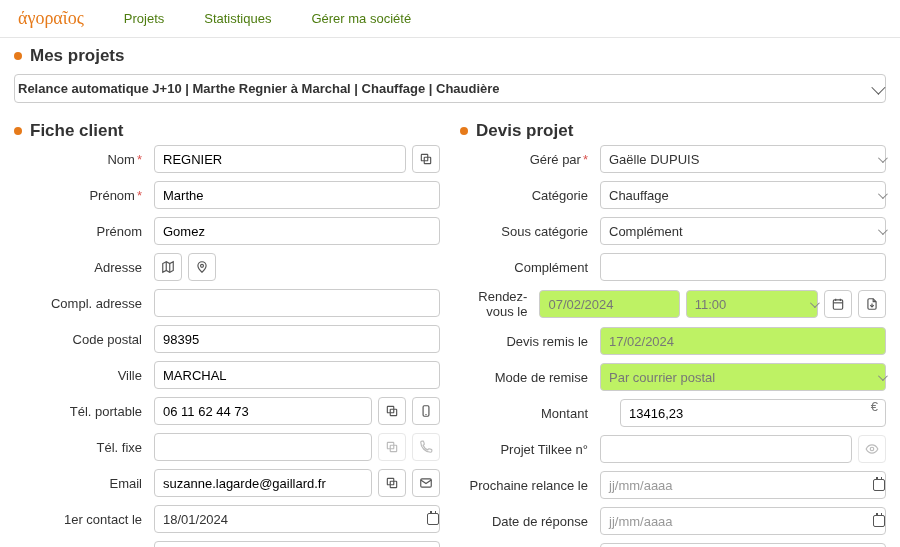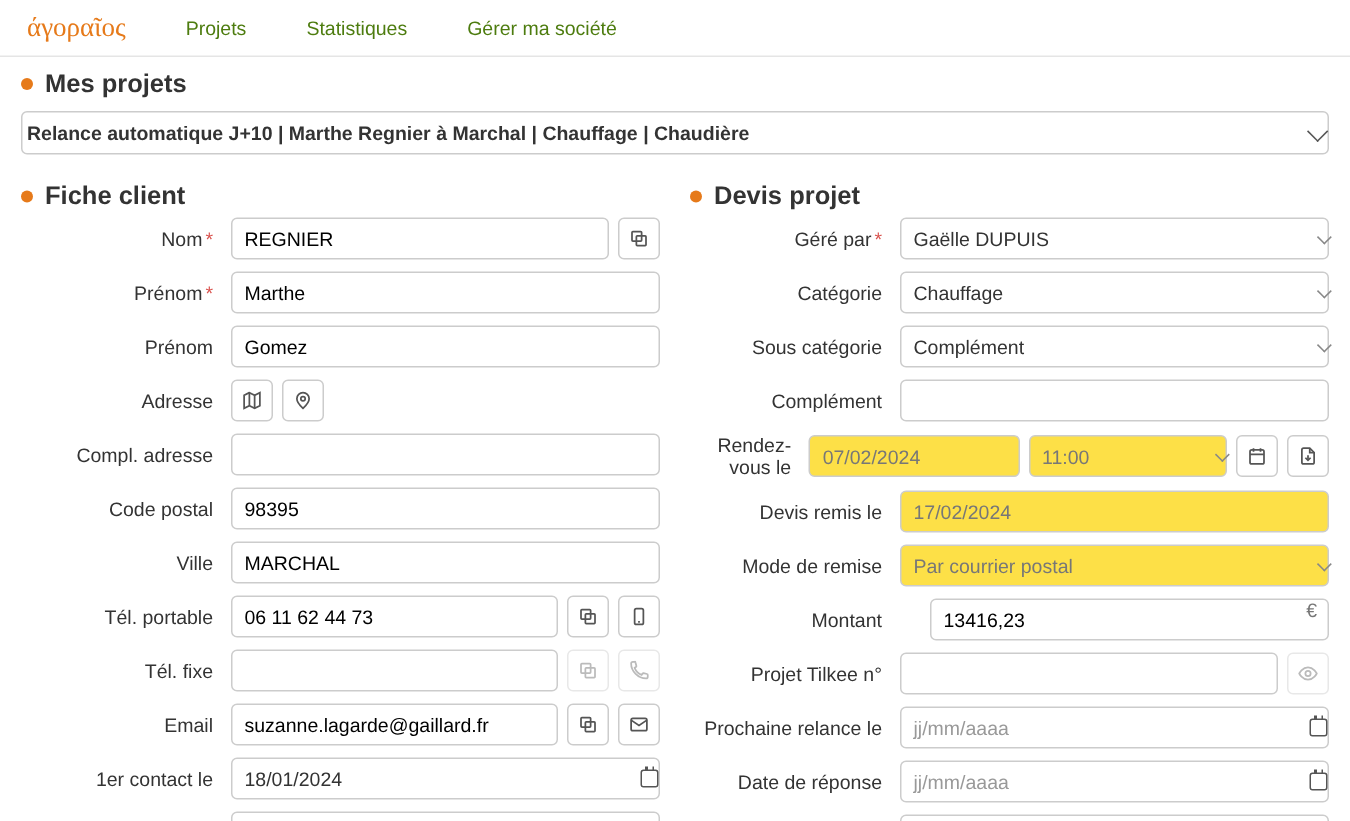--- a/index.html
+++ b/index.html
@@ -97,21 +97,21 @@
   }
   .select.field {
     display: flex;
     align-items: center;
     justify-content: space-between;
     padding-right: 0;
     cursor: pointer;
     gap: 24px;
   }
   .select.disabled, input.disabled {
-    background: #fde047;
+    background: #bef264;
     color: #777;
   }
   .icon-btn {
     width: 28px; height: 28px;
     border: 1px solid #ccc;
     border-radius: 4px;
     display: flex;
     align-items: center;
     justify-content: center;
     cursor: pointer;

